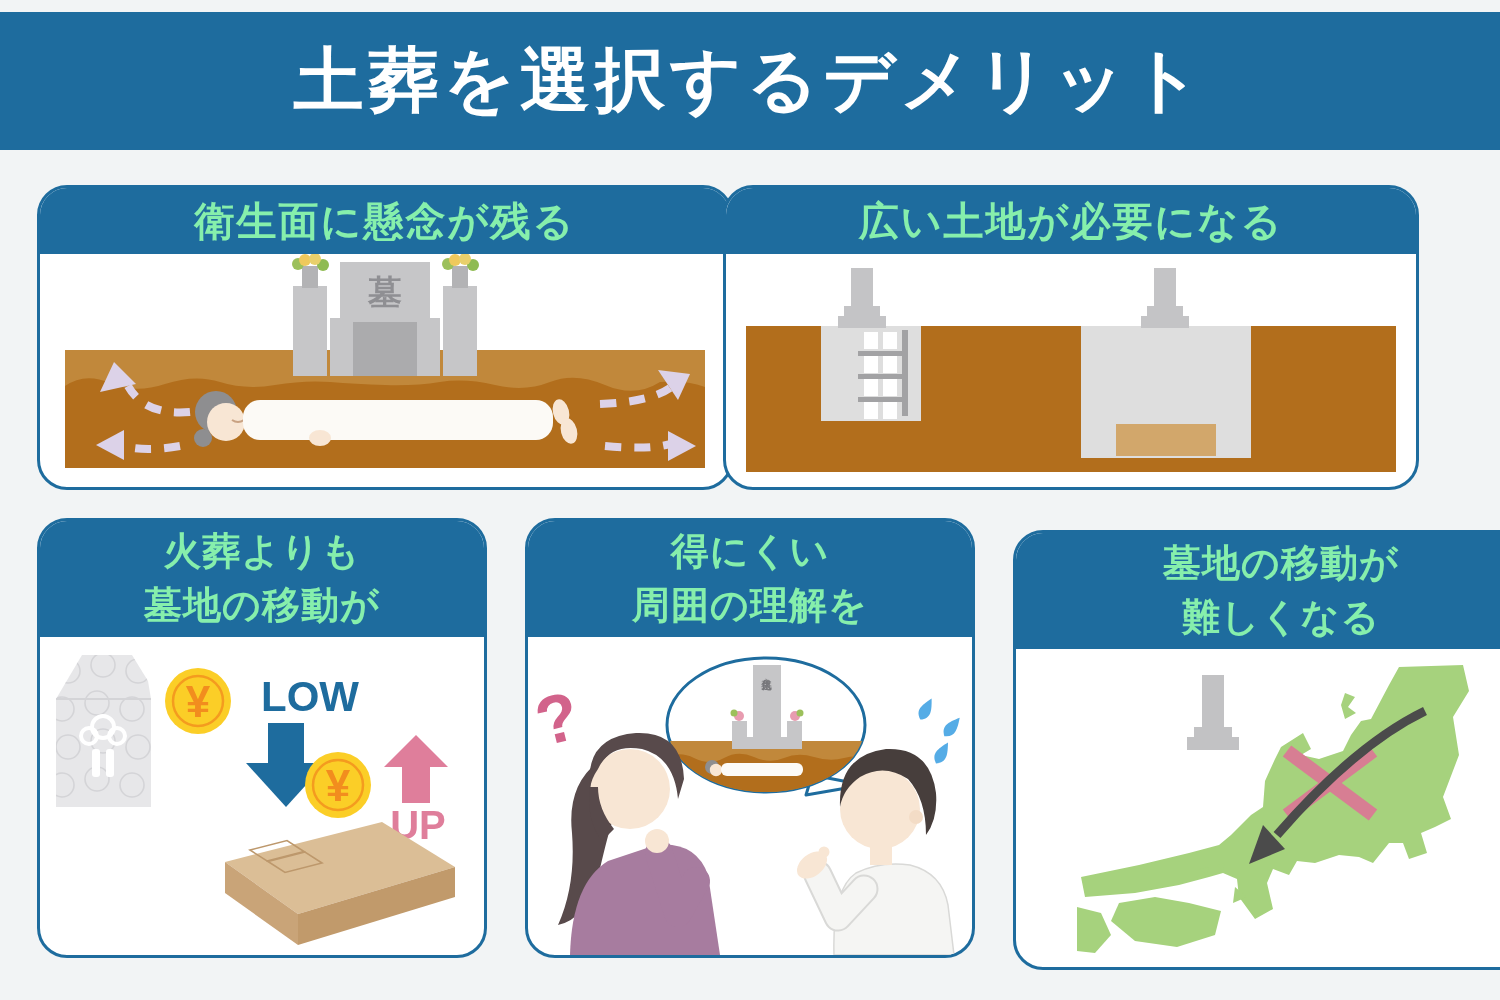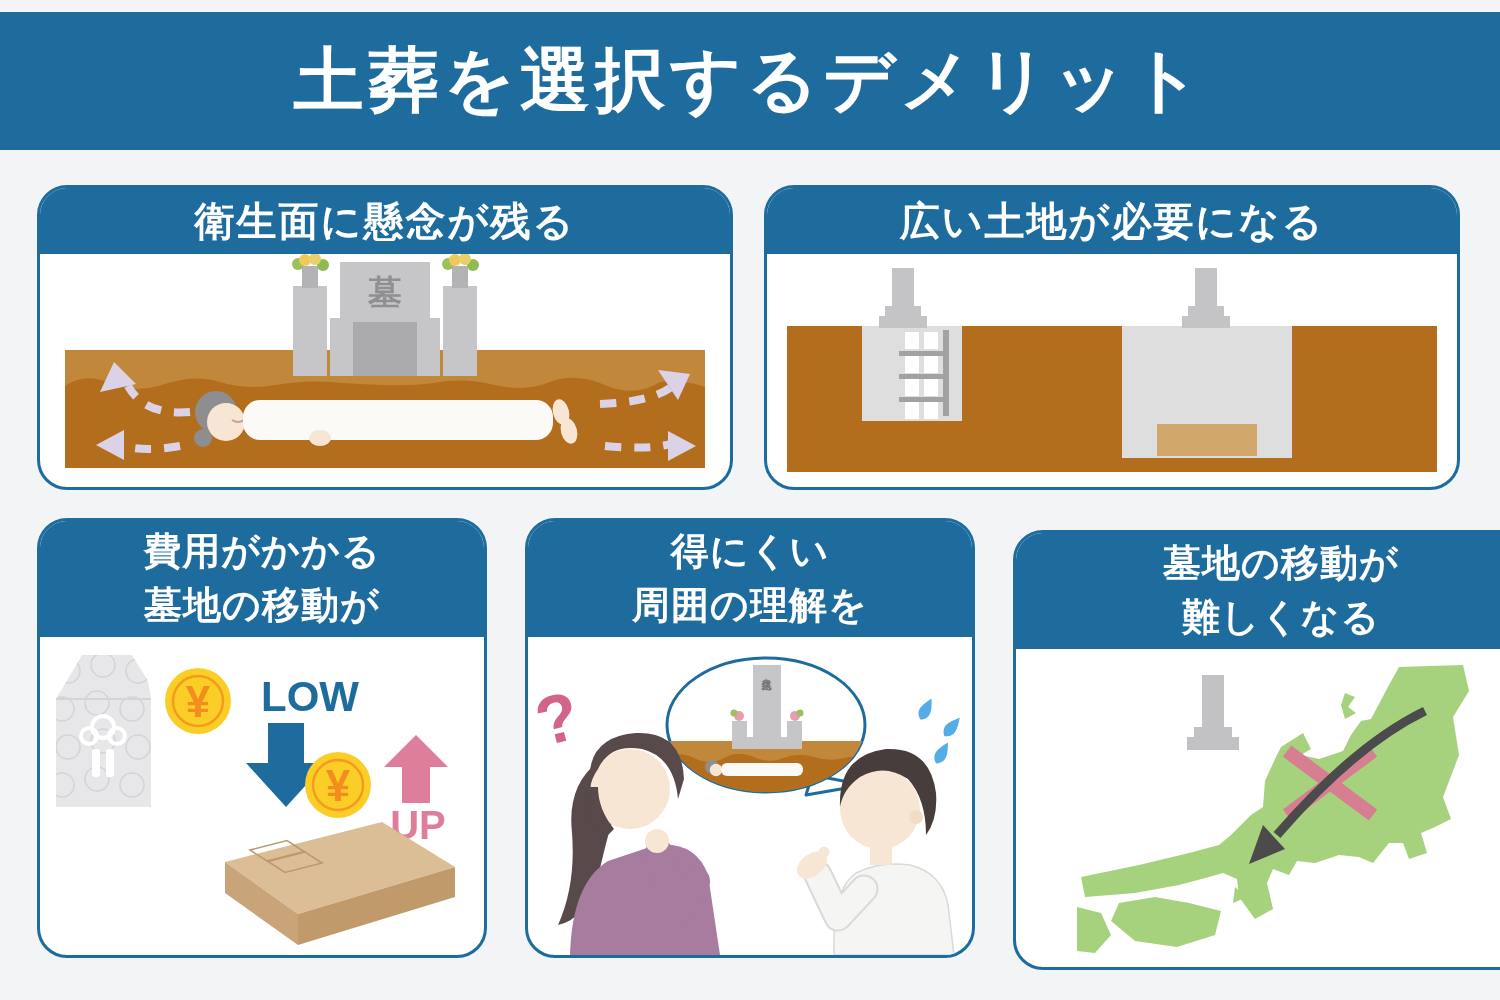--- a/index.html
+++ b/index.html
@@ -17,32 +17,32 @@
   }
   .banner h1 {
     color:#FFFFFF; font-size:70px; font-weight:bold; letter-spacing:5px;
     white-space:nowrap;
   }
   .panel {
     position:absolute; background:#FFFFFF;
     border:3px solid #1E6C9E; border-radius:30px; overflow:hidden;
   }
   .panel-head {
-    background:#1E6C9E; color:#ffffff; text-align:center;
+    background:#1E6C9E; color:#86efac; text-align:center;
     display:flex; flex-direction:column; align-items:center; justify-content:center;
     font-weight:bold; width:100%;
   }
   .row1 .panel-head { height:66px; font-size:40px; letter-spacing:2px; }
   .row2 .panel-head { height:116px; font-size:38px; line-height:1.42; letter-spacing:1px; }
   .panel-body { position:absolute; left:0; right:0; bottom:0; }
   .row1 .panel-body { top:66px; }
   .row2 .panel-body { top:116px; }
   .panel-body svg { display:block; width:100%; height:100%; }
   #p1 { left:37px;  top:185px; width:696px; height:305px; }
-  #p2 { left:764px; top:185px; width:696px; height:305px;border-radius:30px; }
+  #p2 { left:723px; top:185px; width:696px; height:305px;border-radius:30px; }
   #p3 { left:37px;   top:518px; width:450px; height:440px; }
   #p4 { left:525px;  top:518px; width:450px; height:440px; }
   #p5 { left:1013px; top:530px; width:536px; height:440px; }
   .vtext { writing-mode:vertical-rl; text-orientation:upright; }
 </style>
 </head>
 <body>
 
 <header class="banner">
   <h1>土葬を選択するデメリット</h1>
@@ -151,21 +151,21 @@
           <rect x="421" y="52" width="36" height="10"></rect>
           <rect x="415" y="62" width="48" height="12"></rect>
         </g>
       </g>
     </svg>
   </div>
 </article>
 
 <article class="panel row2" id="p3">
   <div class="panel-head">
-    <span>費用がかかる</span>
+    <span>火葬よりも</span>
     <span>墓地の移動が</span>
   </div>
   <div class="panel-body">
     <svg viewBox="0 0 444 318" preserveAspectRatio="xMidYMid meet">
       <defs>
         <clipPath id="urnClip">
             <polygon points="16,62 42,18 92,18 108,44 111,62 111,170 16,170"></polygon>
           </clipPath>
       </defs>
 

